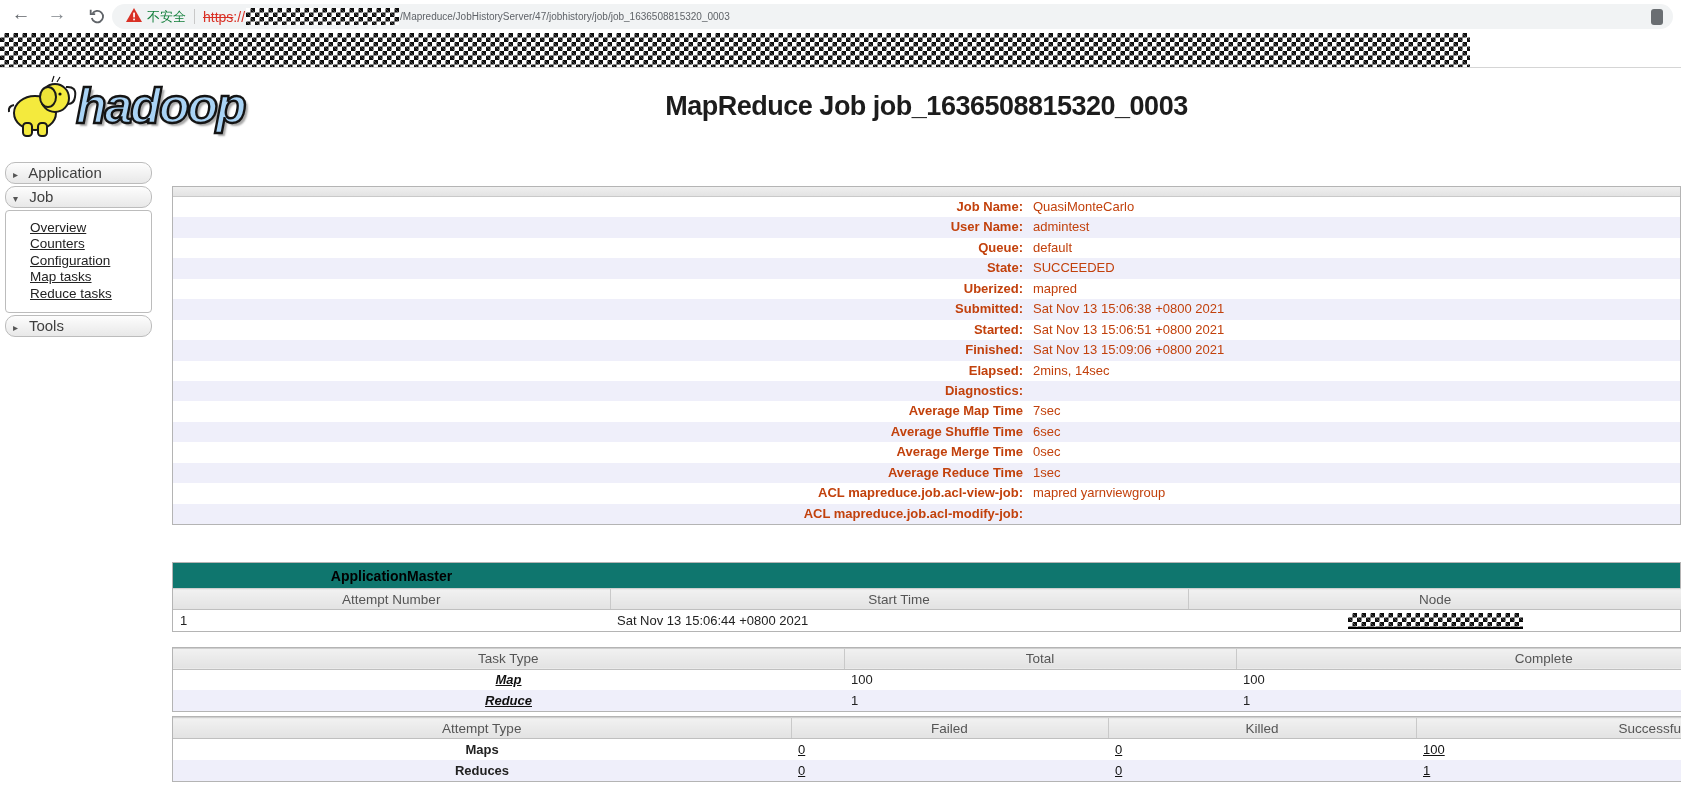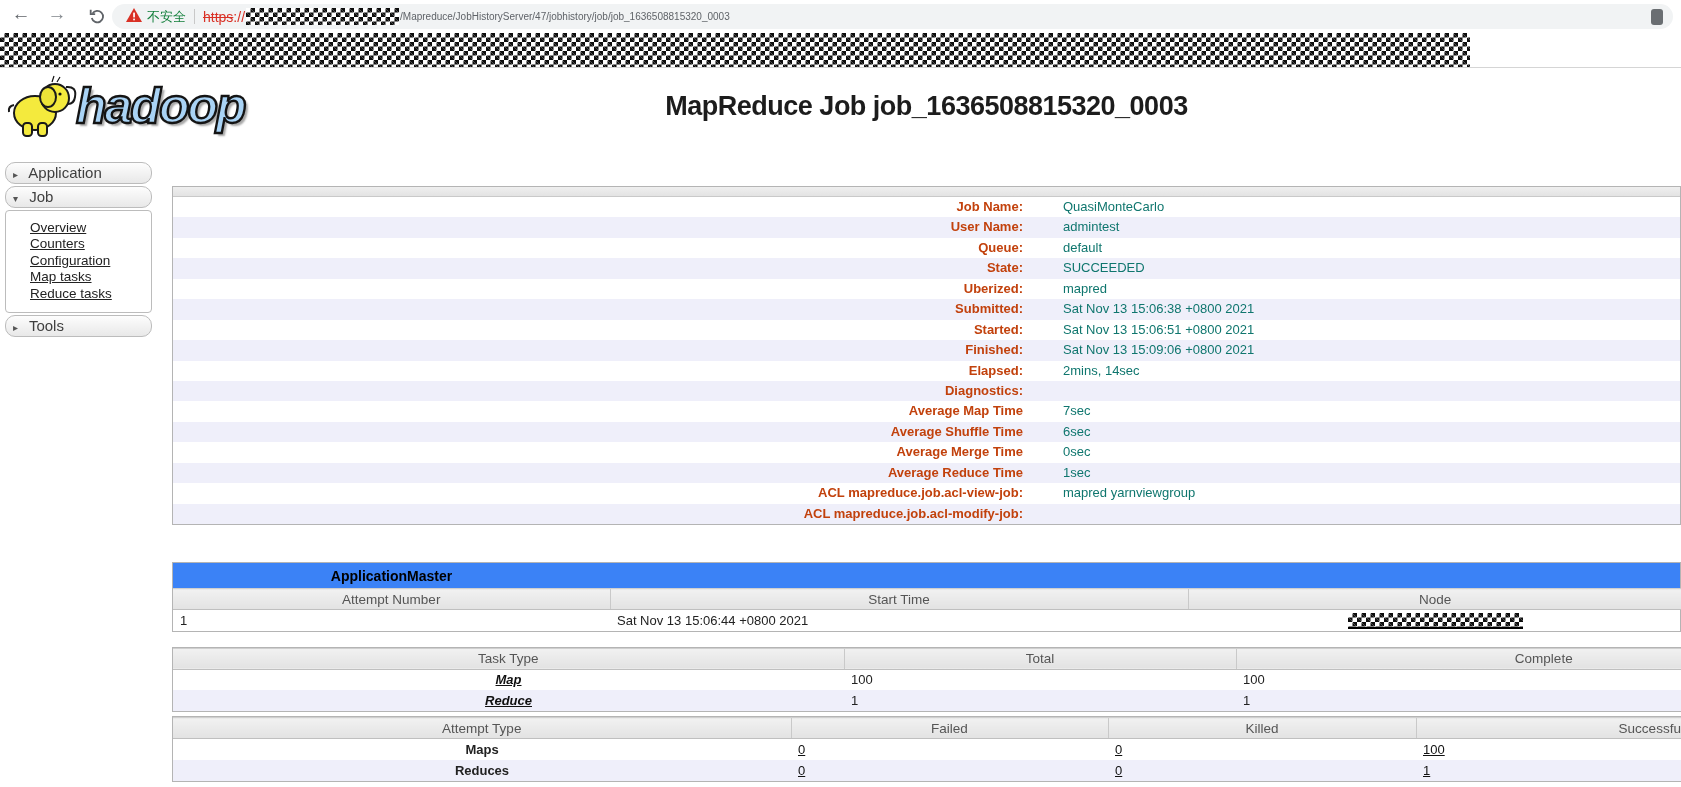--- a/index.html
+++ b/index.html
@@ -62,33 +62,33 @@
 
   
   .main{ position:absolute; left:172px; top:117px; }
 
   .info-tbl{ width:1509px; border:1px solid #b4b4b4; }
   .info-head{ height:10px; background:linear-gradient(#efefef,#e3e3e3);
               border-bottom:1px solid #c9c9c9; }
   .irow{ display:flex; height:20.45px; line-height:20.45px; font-size:13px; }
   .info-body .irow:nth-child(even){ background:#efeffa; }
   .ilabel{ width:854px; text-align:right; font-weight:bold; color:#c2410c; padding-right:4px; }
-  .ival{ padding-left:6px; color:#0f766e; white-space:nowrap;margin-left:30px; }
+  .ival{ padding-left:6px; color:#c2410c; white-space:nowrap; }
 
   .tbl{ border:1px solid #b4b4b4; margin-top:0; }
   .tbl table{ border-collapse:collapse; table-layout:fixed; width:100%; }
   .tbl th{ background:linear-gradient(#f1f1f1,#e2e2e2); border-top:1px solid #cfcfcf;
            border-bottom:1px solid #bfbfbf; color:#555; font-weight:normal;
            font-size:13.5px; height:21px; text-align:center; }
   .tbl th + th{ border-left:1px solid #c9c9c9; }
   .tbl td{ height:21px; font-size:13px; color:#222; padding-left:7px; white-space:nowrap; }
   .tbl tbody tr:nth-child(even){ background:#efeffa; }
   .tbl td.center{ text-align:center; padding-left:0; }
   .am-tbl{ width:1509px; margin-top:37px; }
-  .am-title{ height:25px; line-height:25px; background:#3b82f6; }
+  .am-title{ height:25px; line-height:25px; background:#0f766e; }
   .am-title span{ display:inline-block; width:437px; text-align:center;
                   font-weight:bold; font-size:14px; color:#000; }
   .node-redact{ display:inline-block; width:175px; height:16px;
                 border-bottom:2px solid #000; vertical-align:middle; cursor:pointer; }
   .task-tbl{ width:1678px; margin-top:15px; }
   .att-tbl{ width:1713px; margin-top:4px; }
   .lnk{ color:#111; text-decoration:underline; cursor:pointer; }
   .lnk.bold{ font-weight:bold;font-style:italic; }
   td.typecell{ text-align:center; padding-left:0; font-weight:bold; }
 </style>

